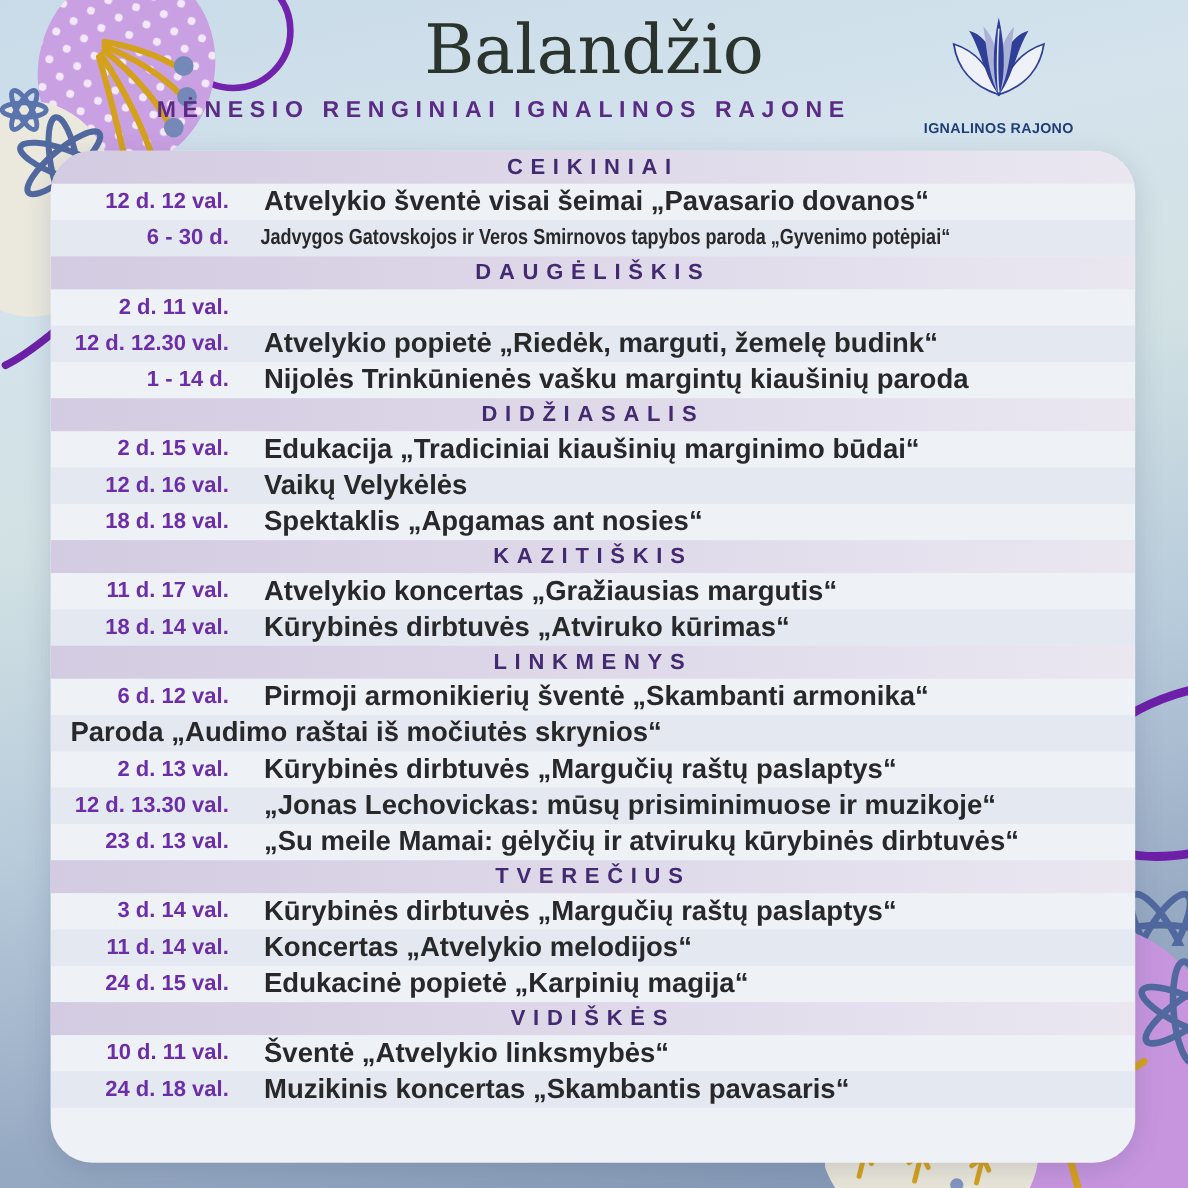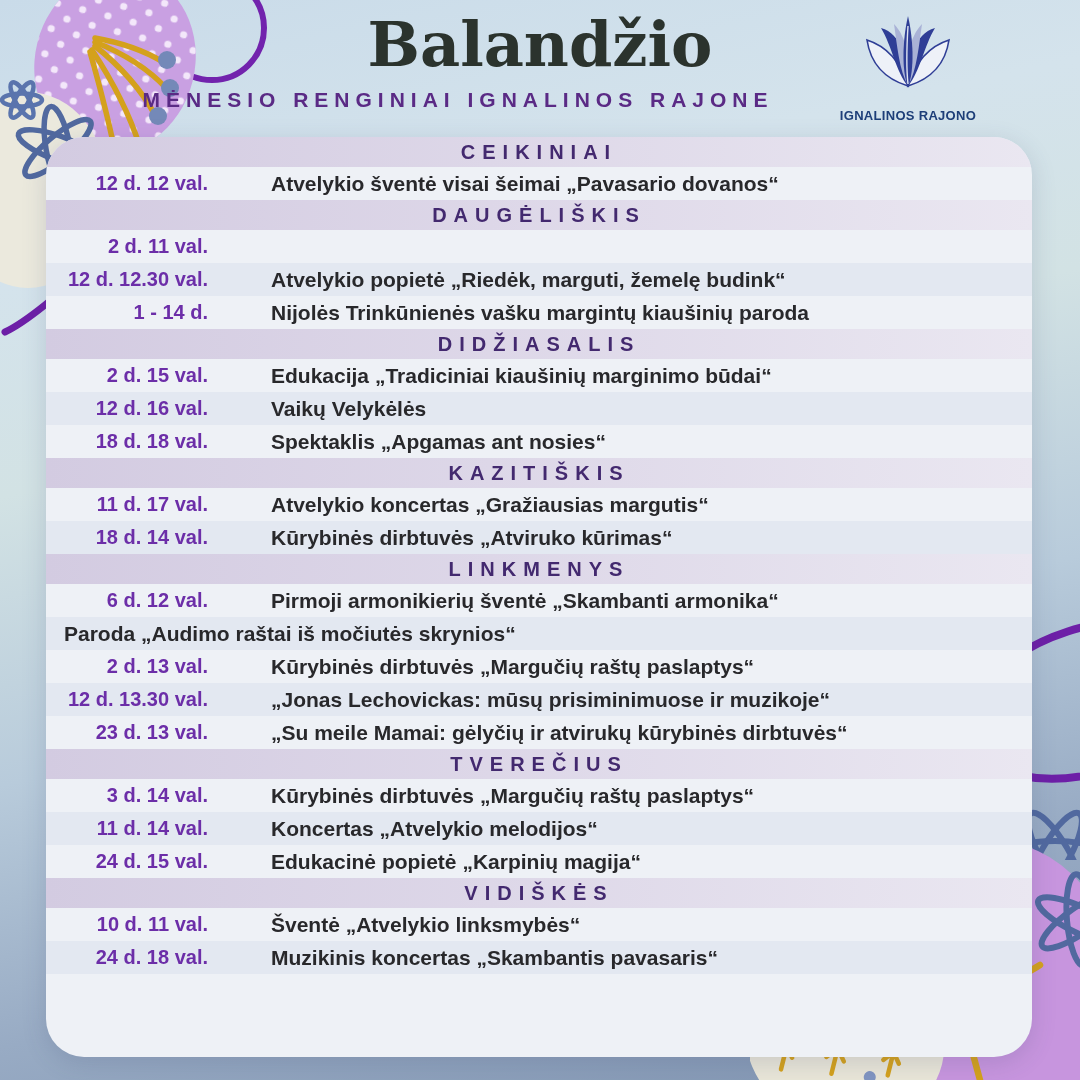--- a/index.html
+++ b/index.html
@@ -9,21 +9,21 @@
     background: linear-gradient(168deg, #c9dbe9 0%, #d4e3ec 22%, #d2e2e4 38%, #b8cbdb 60%, #98abc4 80%, #8094b1 100%);
   }
   svg.deco { position:absolute; pointer-events:none; }
   .deco-top-left { left:0; top:0; }
   .deco-bottom-right { right:0; bottom:0; }
   .deco-right-loop { right:0; top:600px; }
 
   
   .page-title {
     position:absolute; top:8px; left:0; width:1080px; text-align:center;
-    font-family:"DejaVu Serif", serif; font-size:62px; font-weight:700;
+    font-family:"DejaVu Serif", serif; font-size:62px; font-weight:400;
     color:#2b332d; letter-spacing:0px;
   }
   .page-subtitle {
     position:absolute; top:88px; left:0; width:916px; text-align:center;
     font-size:21px; font-weight:bold; color:#5a2a85; letter-spacing:6px;
   }
   .logo {
     position:absolute; top:10px; right:72px; width:200px; text-align:center;
   }
   .logo-text { font-size:13px; font-weight:bold; color:#1d3e78; line-height:1.3; letter-spacing:0.3px;margin-top:12px; }
@@ -35,30 +35,30 @@
     box-shadow:0 6px 24px rgba(60,70,110,0.18);
     display:flex; flex-direction:column; padding-bottom:36px; box-sizing:border-box;
   }
   .section-header {
     height:30px; flex:0 0 30px; display:flex; align-items:center; justify-content:center;
     background:linear-gradient(90deg,#d3cbe1 0%,#ddd7e8 45%,#eae7f1 100%);
     color:#43296f; font-weight:bold; font-size:20px; letter-spacing:7px;
   }
   .event-row {
     height:33px; flex:0 0 33px;
-    display:grid; grid-template-columns:176px 1fr; align-items:center;gap:31px;
+    display:grid; grid-template-columns:176px 1fr; align-items:center;
   }
   .event-row.alt { background:rgba(219,224,237,0.55); }
   .event-date {
     text-align:right; padding-right:14px; color:#6c2ea8; font-weight:bold;
     font-size:20px; line-height:1.05; white-space:pre-line;
   }
   .event-date.two-line { font-size:19px; margin-top:-12px; }
   .event-title {
-    padding-left:18px; color:#28282b; font-weight:bold; font-size:21px; white-space:nowrap;
+    padding-left:18px; color:#28282b; font-weight:bold; font-size:25px; white-space:nowrap;
   }
   .event-title.condensed {
     font-size:20px; transform:scaleX(0.82); transform-origin:left center; width:122%;
   }
 </style>
 </head>
 <body>
 
 <div class="poster">
 
@@ -185,20 +185,24 @@
     <div class="logo-text">IGNALINOS RAJONO</div>
     <div class="logo-text">KULTŪROS CENTRAS</div>
   </div>
 
   <div class="card">
       <div class="section-header">CEIKINIAI</div>
       <div class="event-row">
         <div class="event-date">12 d. 12 val.</div>
         <div class="event-title">Atvelykio šventė visai šeimai „Pavasario dovanos“</div>
       </div>
+      <div class="event-row alt">
+        <div class="event-date">6 - 30 d.</div>
+        <div class="event-title condensed">Jadvygos Gatovskojos ir Veros Smirnovos  tapybos paroda „Gyvenimo potėpiai“</div>
+      </div>
       <div class="section-header">DAUGĖLIŠKIS</div>
       <div class="event-row">
         <div class="event-date">2 d. 11 val.</div>
       </div>
       <div class="event-row alt">
         <div class="event-date">12 d. 12.30 val.</div>
         <div class="event-title">Atvelykio popietė „Riedėk, marguti, žemelę budink“</div>
       </div>
       <div class="event-row">
         <div class="event-date">1 - 14 d.</div>

